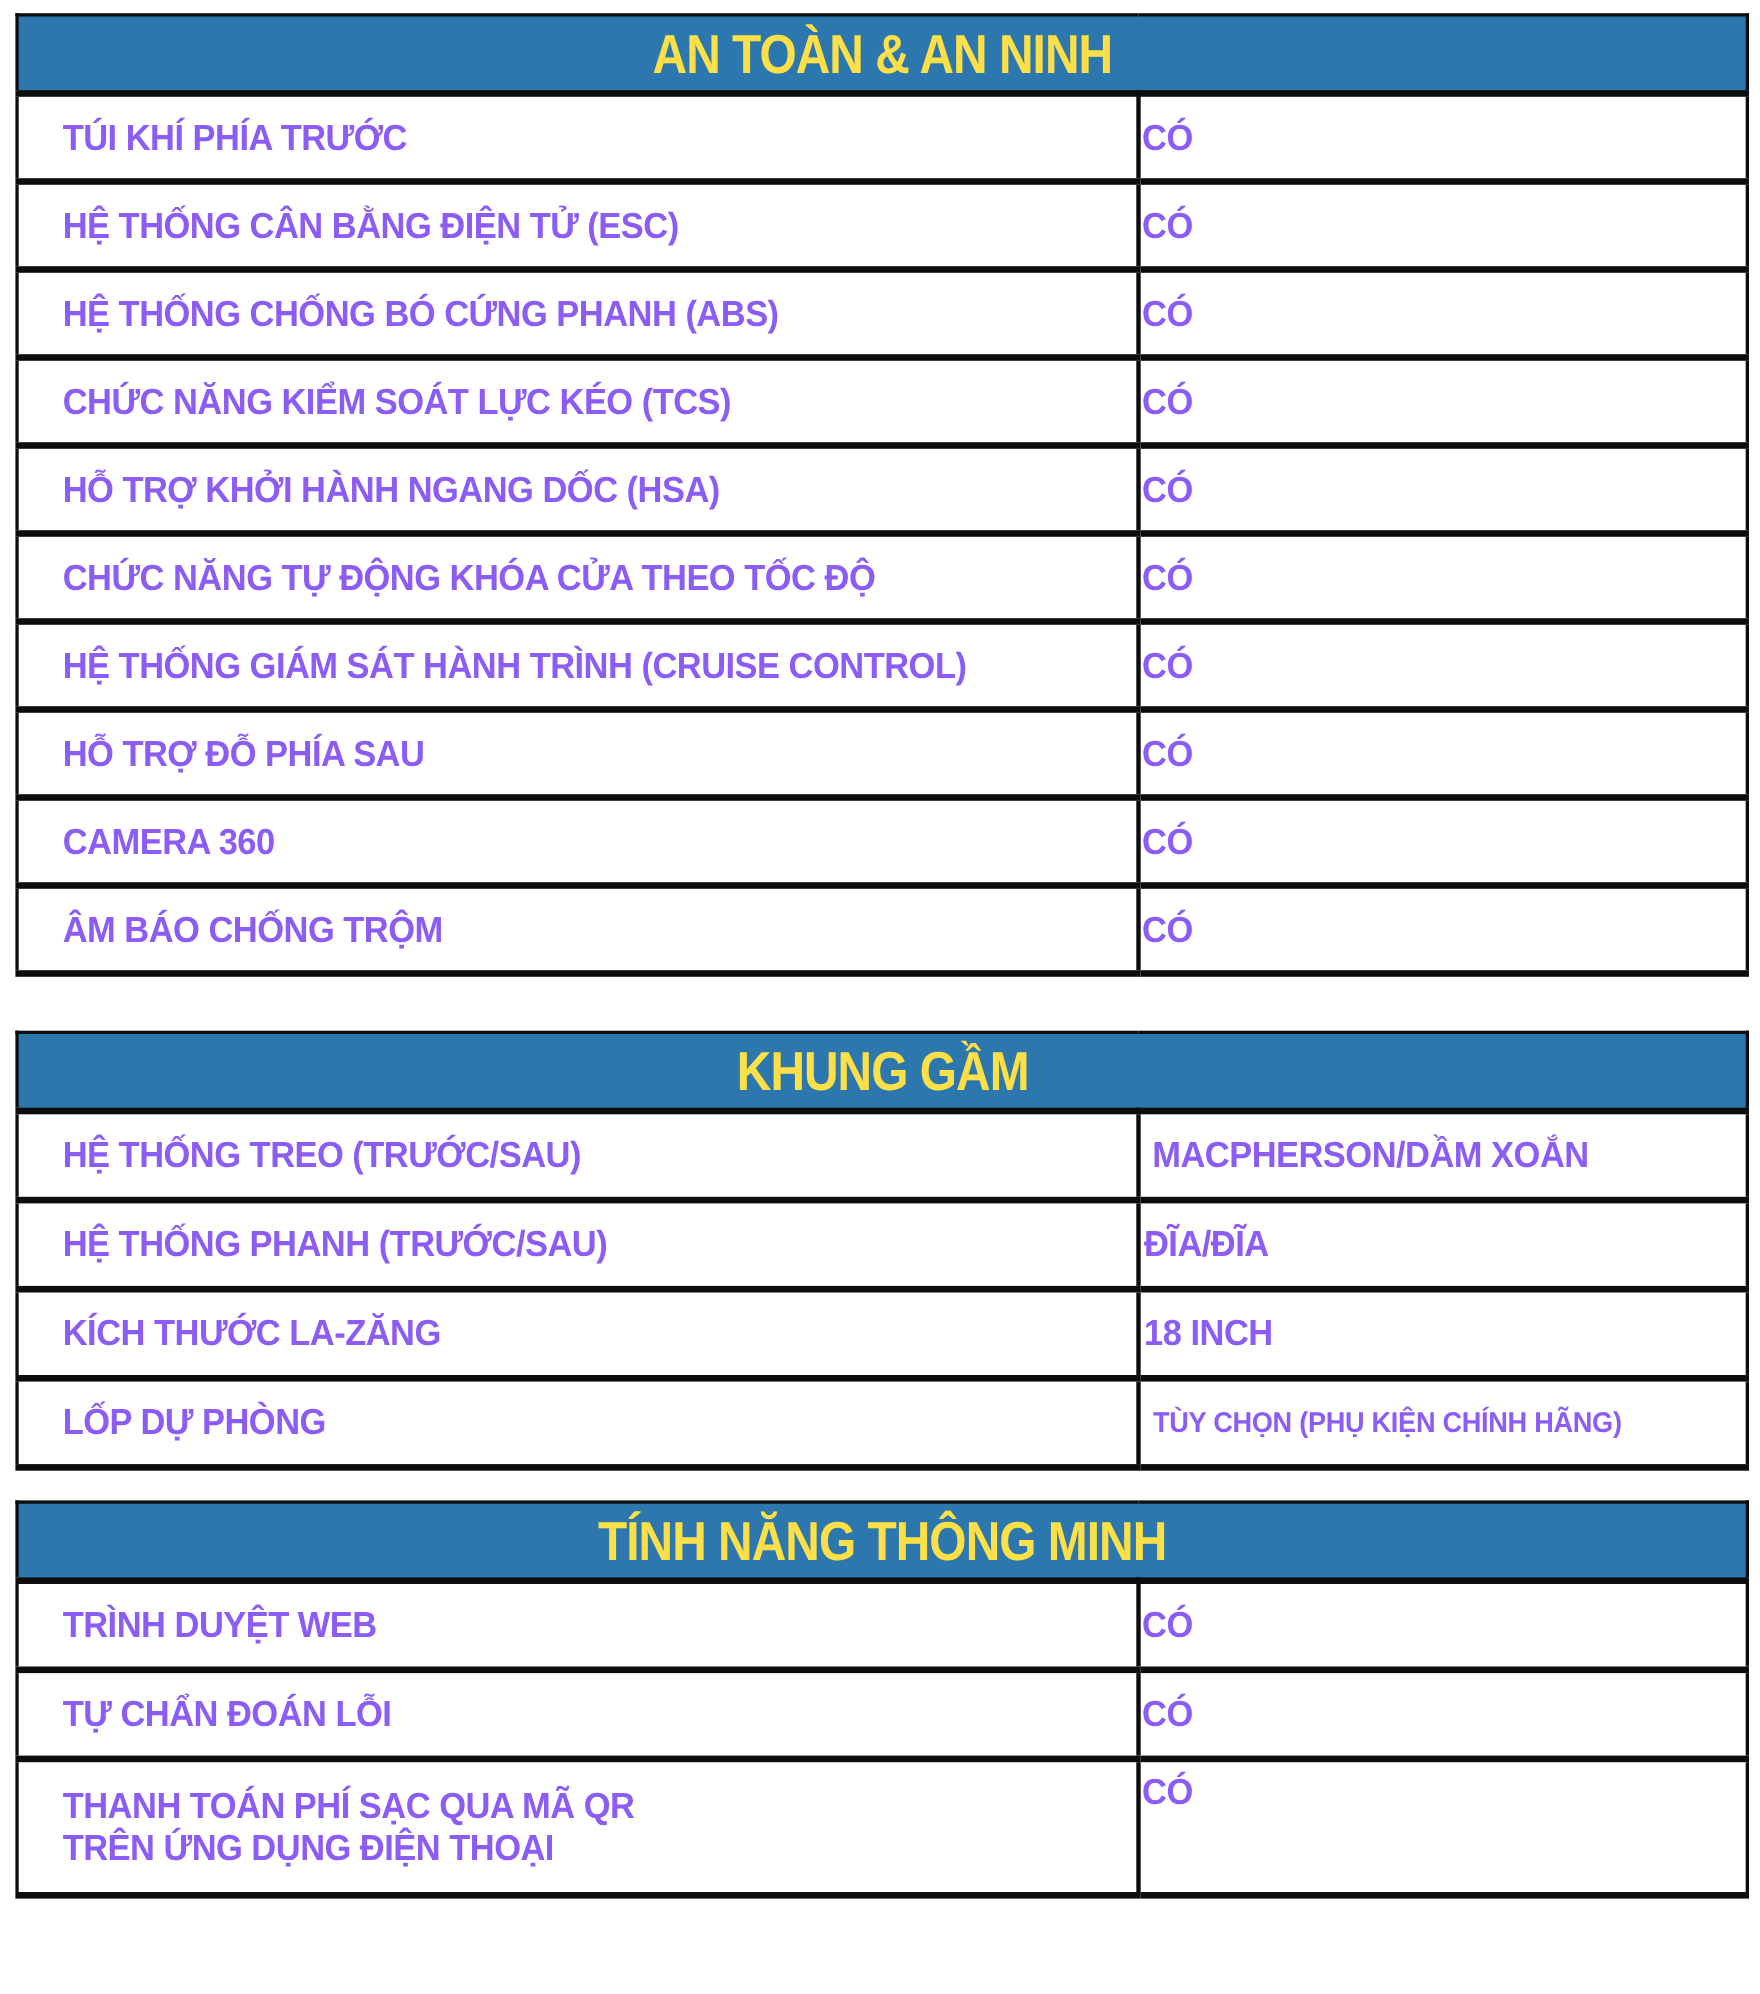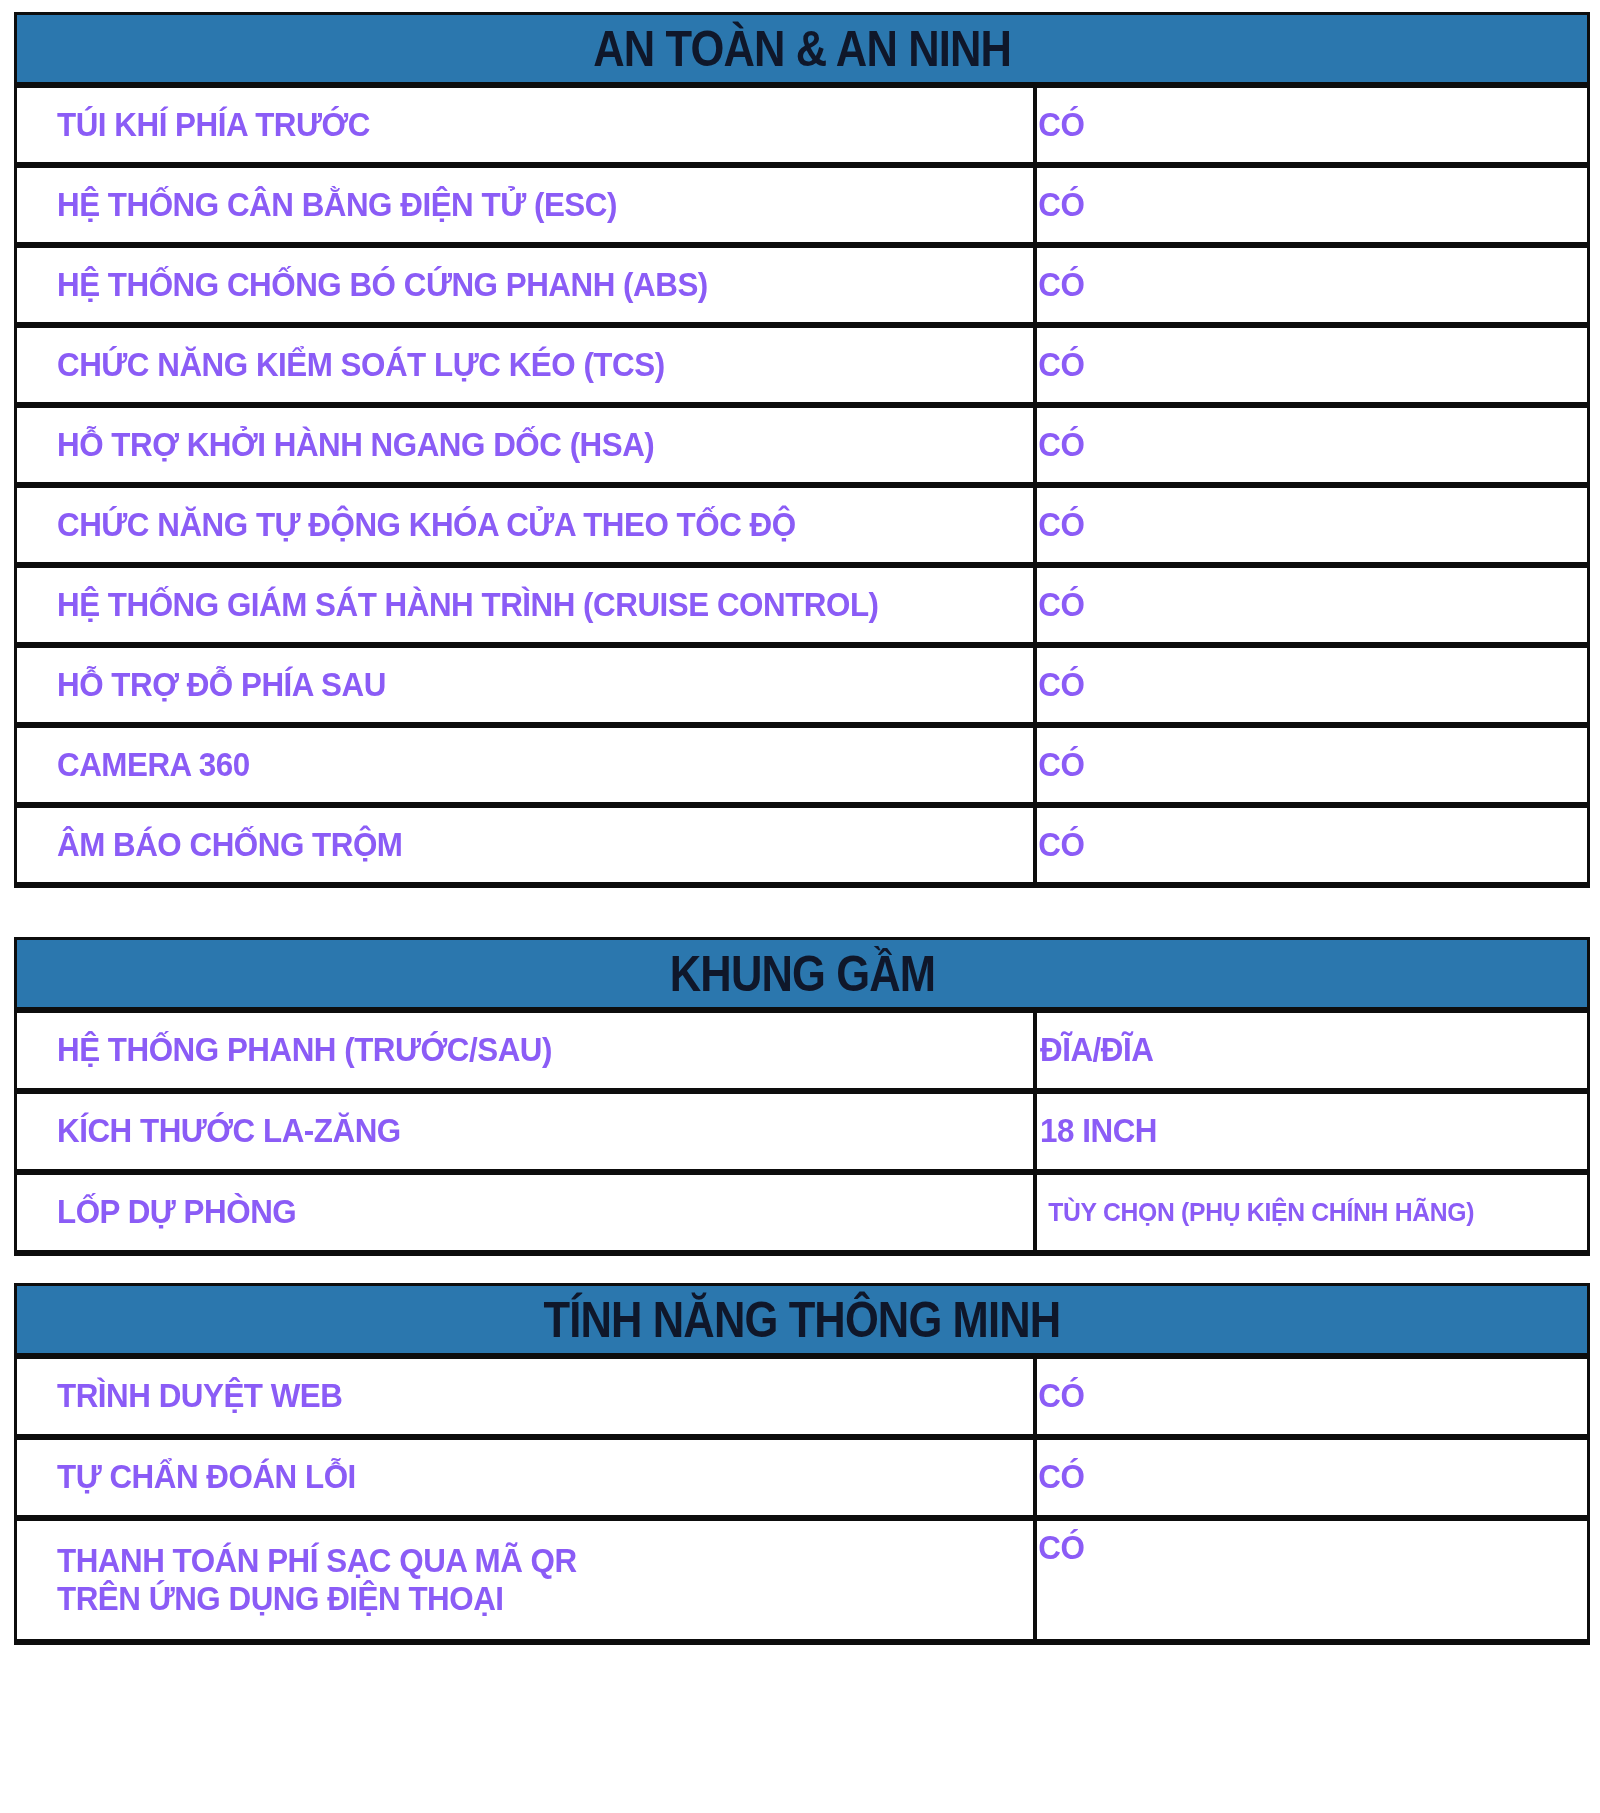--- a/index.html
+++ b/index.html
@@ -22,21 +22,21 @@
     margin-left: 14px;
     background: #ffffff;
   }
   #table-safety { margin-top: 12px; }
   #table-chassis { margin-top: 49px; }
   #table-smart { margin-top: 27px; }
 
   table.spec-table { border: 3px solid #0d0d0d; }
   th.section-header {
     background: #2b77ae;
-    color: #0f172a;
+    color: #fde047;
     height: 67px;
     border-bottom: 6px solid #0d0d0d;
     font-size: 50px;
     font-weight: bold;
     letter-spacing: -1px;
     text-align: center;
     vertical-align: middle;
     padding: 0;
   }
   th.section-header .hdr-txt {
@@ -140,20 +140,24 @@
         <col style="width:64.8%">
         <col style="width:35.2%">
       </colgroup>
     <tbody>
         <tr>
       <th class="section-header" colspan="2">
         <span class="hdr-txt">KHUNG GẦM</span>
       </th>
     </tr>
     <tr>
+      <td class="label-cell"><span class="cell-txt">HỆ THỐNG TREO (TRƯỚC/SAU)</span></td>
+      <td class="value-cell"><span class="cell-txt">MACPHERSON/DẦM XOẮN</span></td>
+    </tr>
+    <tr>
       <td class="label-cell"><span class="cell-txt">HỆ THỐNG PHANH (TRƯỚC/SAU)</span></td>
       <td class="value-cell"><span class="cell-txt">ĐĨA/ĐĨA</span></td>
     </tr>
     <tr>
       <td class="label-cell"><span class="cell-txt">KÍCH THƯỚC LA-ZĂNG</span></td>
       <td class="value-cell"><span class="cell-txt">18 INCH</span></td>
     </tr>
     <tr>
       <td class="label-cell"><span class="cell-txt">LỐP DỰ PHÒNG</span></td>
       <td class="value-cell value-small"><span class="cell-txt">TÙY CHỌN (PHỤ KIỆN CHÍNH HÃNG)</span></td>

